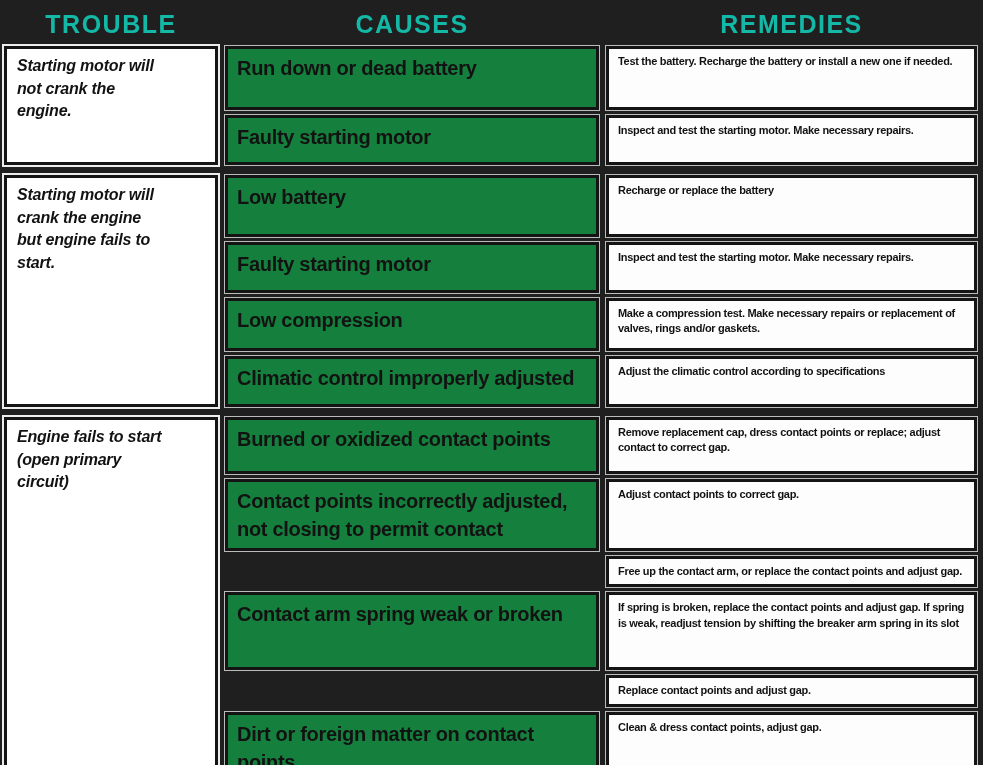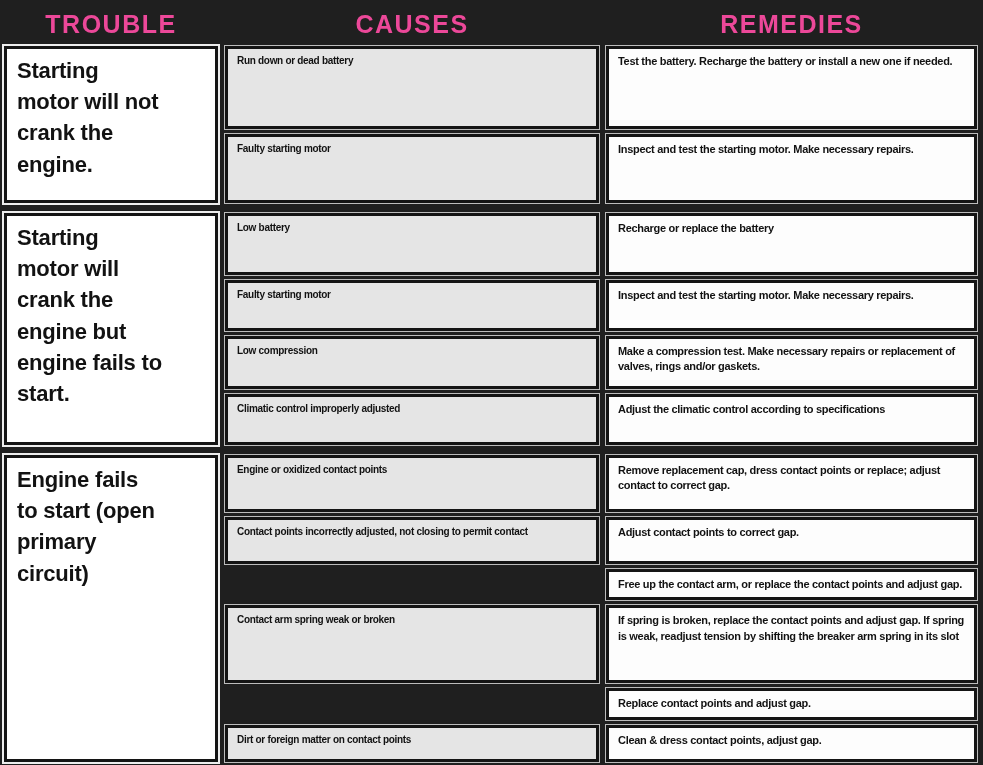--- a/index.html
+++ b/index.html
@@ -17,21 +17,21 @@
   }
   .header-row {
     display: grid;
     grid-template-columns: 214px 374px 1fr;
     column-gap: 7px;
     height: 44px;
     align-items: center;
     padding-top: 2px;
   }
   .hcell {
-    color: #ec4899;
+    color: #14b8a6;
     font-weight: bold;
     font-size: 25px;
     letter-spacing: 1.5px;
     text-align: center;
     line-height: 1;
   }
   .section {
     display: grid;
     grid-template-columns: 214px 374px 1fr;
     column-gap: 7px;
@@ -42,29 +42,30 @@
     box-sizing: border-box;
     border: 3px solid #141414;
     outline: 1px solid rgba(255,255,255,0.7);
     color: #121212;
     font-weight: bold;
   }
   .trouble {
     grid-column: 1;
     background: #ffffff;
     outline: 2px solid rgba(255,255,255,0.92);
-    font-size: 22px;
+    font-size: 16px;
     line-height: 1.42;
     letter-spacing: -0.2px;
     padding: 6px 52px 20px 10px;
+    font-style: italic;
   }
   .cause {
     grid-column: 2;
-    background: #e5e5e5;
-    font-size: 10px;
+    background: #15803d;
+    font-size: 20px;
     line-height: 1.4;
     letter-spacing: -0.3px;
     padding: 5px 12px 5px 9px;
   }
   .remedy {
     grid-column: 3;
     background: #fdfdfd;
     font-size: 11px;
     line-height: 1.4;
     letter-spacing: -0.3px;
@@ -104,21 +105,21 @@
     <div class="cell cause" style="grid-row:3; min-height:53px">Low compression</div>
     <div class="cell remedy" style="grid-row:3">Make a compression test. Make necessary repairs or replacement of valves, rings and/or gaskets.</div>
 
     <div class="cell cause" style="grid-row:4; min-height:51px">Climatic control improperly adjusted</div>
     <div class="cell remedy" style="grid-row:4">Adjust the climatic control according to specifications</div>
   </div>
 
   <div class="section">
     <div class="cell trouble" style="grid-row:1/span 6">Engine fails to start (open primary circuit)</div>
 
-    <div class="cell cause" style="grid-row:1; min-height:57px">Engine or oxidized contact points</div>
+    <div class="cell cause" style="grid-row:1; min-height:57px">Burned or oxidized contact points</div>
     <div class="cell remedy" style="grid-row:1">Remove replacement cap, dress contact points or replace; adjust contact to correct gap.</div>
 
     <div class="cell cause" style="grid-row:2; min-height:47px">Contact points incorrectly adjusted, not closing to permit contact</div>
     <div class="cell remedy" style="grid-row:2">Adjust contact points to correct gap.</div>
 
     <div class="cell remedy" style="grid-row:3">Free up the contact arm, or replace the contact points and adjust gap.</div>
 
     <div class="cell cause" style="grid-row:4; min-height:78px">Contact arm spring weak or broken</div>
     <div class="cell remedy" style="grid-row:4">If spring is broken, replace the contact points and adjust gap.  If spring is weak, readjust tension by shifting the breaker arm spring in its slot</div>
 

